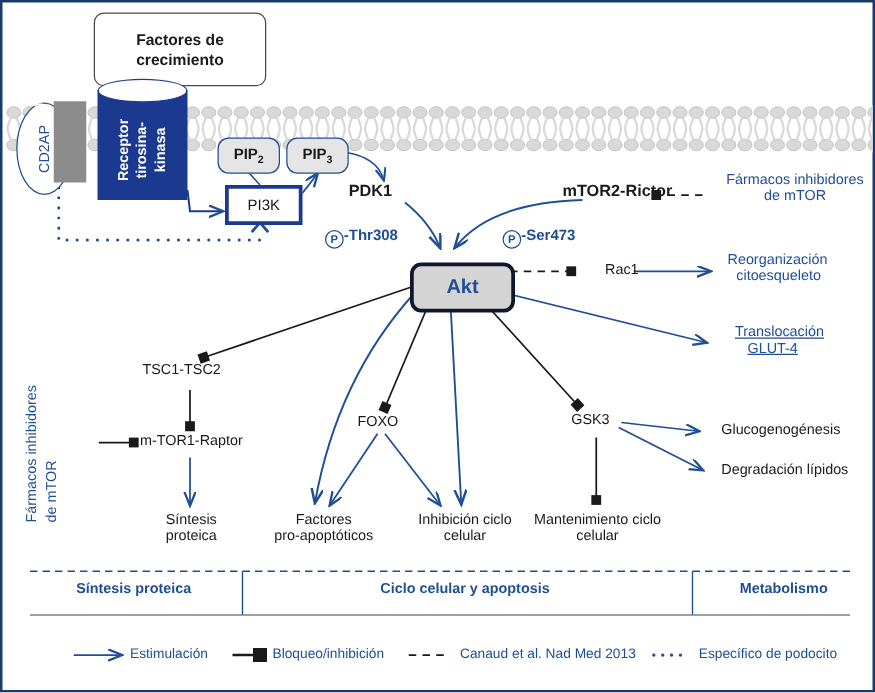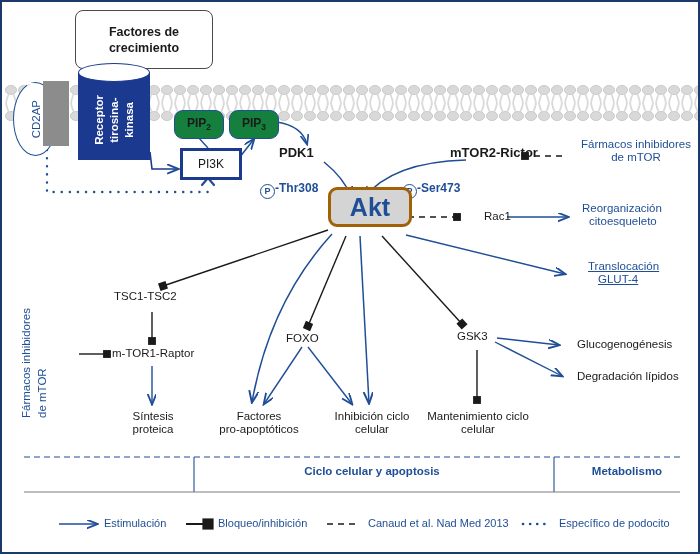--- a/index.html
+++ b/index.html
@@ -14,21 +14,21 @@
   svg#canvas{position:absolute;left:0;top:0;width:700px;height:554px;}
   .lbl{position:absolute;color:#1f4e96;font-size:11.5px;line-height:13px;}
   .lbl.dark{color:#1a1a1a;}
   .lbl.bold{font-weight:bold;}
   .ctr{text-align:center;}
   .node-oval{
     position:absolute;border:1.6px solid #1f4e96;border-radius:50%;
     background:#fff;display:flex;align-items:center;justify-content:center;
   }
   .rrect{
-    position:absolute;border:1.4px solid #1f4e96;border-radius:7px;background:#15803d;
+    position:absolute;border:1.4px solid #1f4e96;border-radius:7px;background:#e5e5e5;
     display:flex;align-items:center;justify-content:center;
   }
   #growth-box{
     position:absolute;left:73px;top:8px;width:136px;height:57px;
     border:1.3px solid #4a4a4a;border-radius:8px;background:#fff;
     display:flex;flex-direction:column;align-items:center;justify-content:center;
     color:#1a1a1a;font-weight:bold;font-size:12.5px;line-height:16px;text-align:center;
   }
   #nefrina{
     position:absolute;left:41px;top:79px;width:26px;height:65px;background:#8c8c8c;
@@ -66,24 +66,24 @@
   #pip3{left:227px;top:108px;width:48px;height:27px;border-radius:9px;}
   .pip{color:#1a1a1a;font-size:12px;font-weight:bold;}
   .pip sub{font-size:8.5px;}
   #pi3k{
     position:absolute;left:178px;top:146px;width:56px;height:26px;
     border:3px solid #1b3a8f;background:#fff;
     display:flex;align-items:center;justify-content:center;
     color:#1a1a1a;font-size:12px;
   }
   #akt{
-    position:absolute;left:326px;top:185px;width:78px;height:34px;
-    background:#d4d4d4;border:3px solid #a16207;border-radius:9px;
+    position:absolute;left:326px;top:208px;width:78px;height:34px;
+    background:#d4d4d4;border:3px solid #0f172a;border-radius:9px;
     display:flex;align-items:center;justify-content:center;
-    color:#1f4e96;font-weight:bold;font-size:25px;
+    color:#1f4e96;font-weight:bold;font-size:16px;
   }
   .pcircle{
     display:inline-block;width:13px;height:13px;border:1.4px solid #1f4e96;
     border-radius:50%;font-size:9px;font-weight:bold;line-height:12px;
     text-align:center;color:#1f4e96;vertical-align:-2px;
   }
   .foot-cat{
     position:absolute;color:#1f4e96;font-weight:bold;font-size:11.5px;text-align:center;
   }
   .leg-item{position:absolute;color:#1f4e96;font-size:11px;white-space:nowrap;}
@@ -536,20 +536,21 @@
   </div>
 
   <div class="lbl dark ctr" style="left:414px;top:408px;width:124px;">
     <div>Mantenimiento ciclo</div>
     <div>celular</div>
   </div>
 
   <div class="lbl dark" style="left:575px;top:336px;">Glucogenogénesis</div>
   <div class="lbl dark" style="left:575px;top:368px;text-align:center;">Degradación lípidos</div>
 
+  <div class="foot-cat" style="left:30px;top:463px;width:150px;">Síntesis proteica</div>
   <div class="foot-cat" style="left:250px;top:463px;width:240px;">Ciclo celular y apoptosis</div>
   <div class="foot-cat" style="left:565px;top:463px;width:120px;">Metabolismo</div>
 
   <div class="leg-item" style="left:102px;top:515px;">Estimulación</div>
   <div class="leg-item" style="left:216px;top:515px;">Bloqueo/inhibición</div>
   <div class="leg-item" style="left:366px;top:515px;">Canaud et al. Nad Med 2013</div>
   <div class="leg-item" style="left:557px;top:515px;">Específico de podocito</div>
 
 </div>
 

